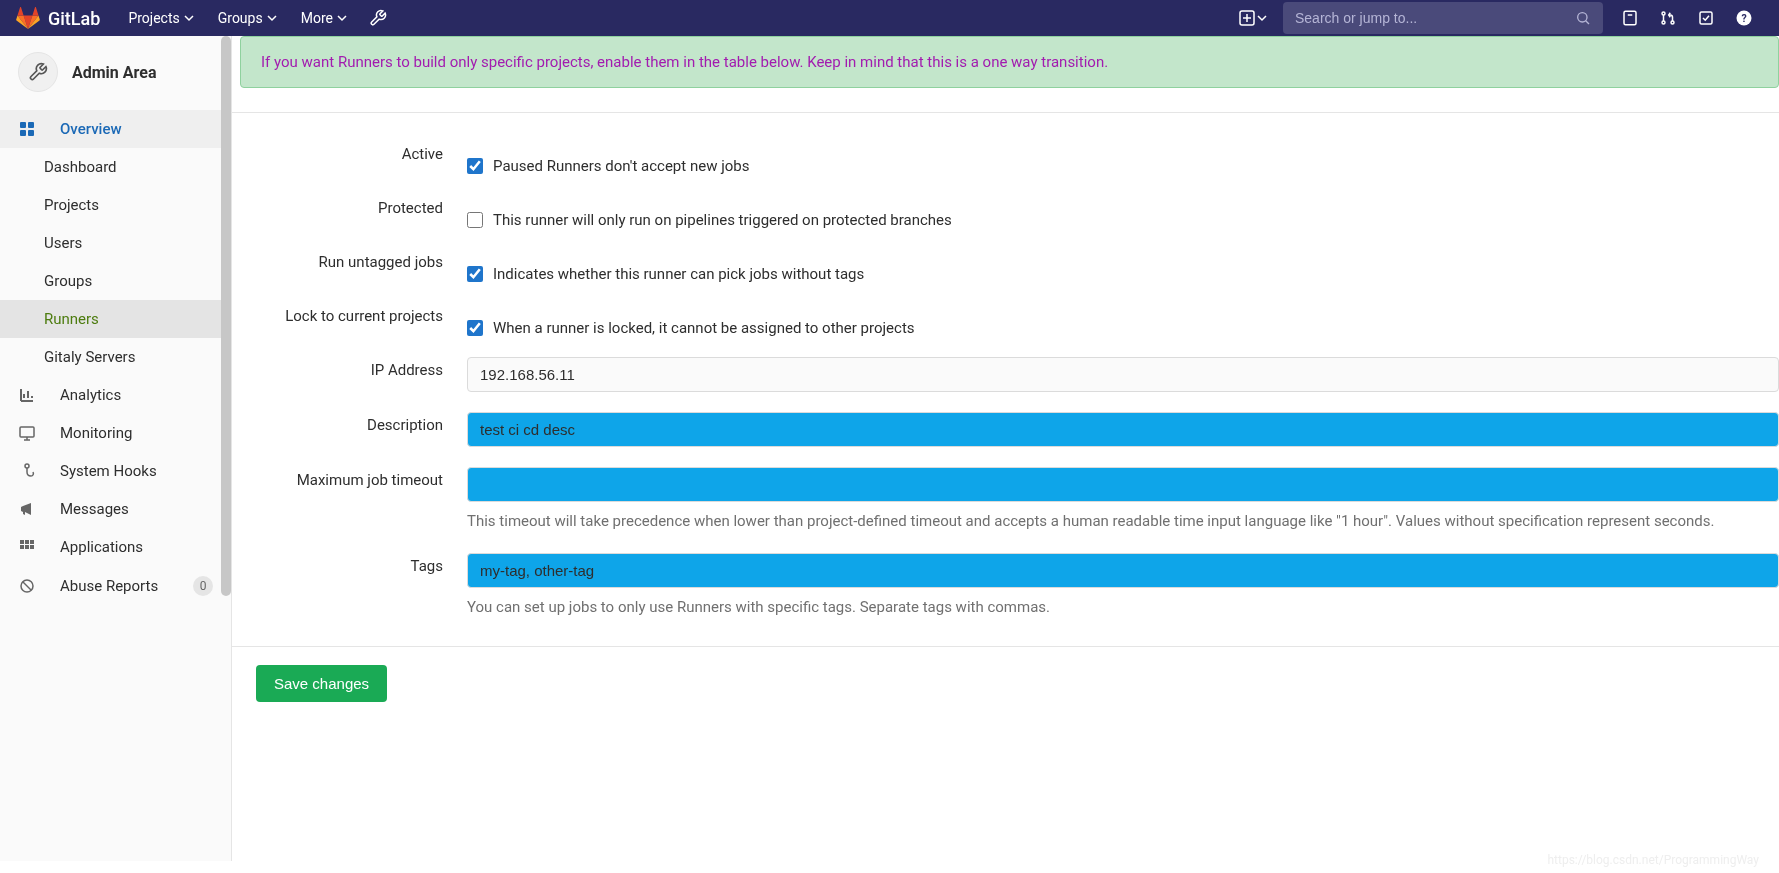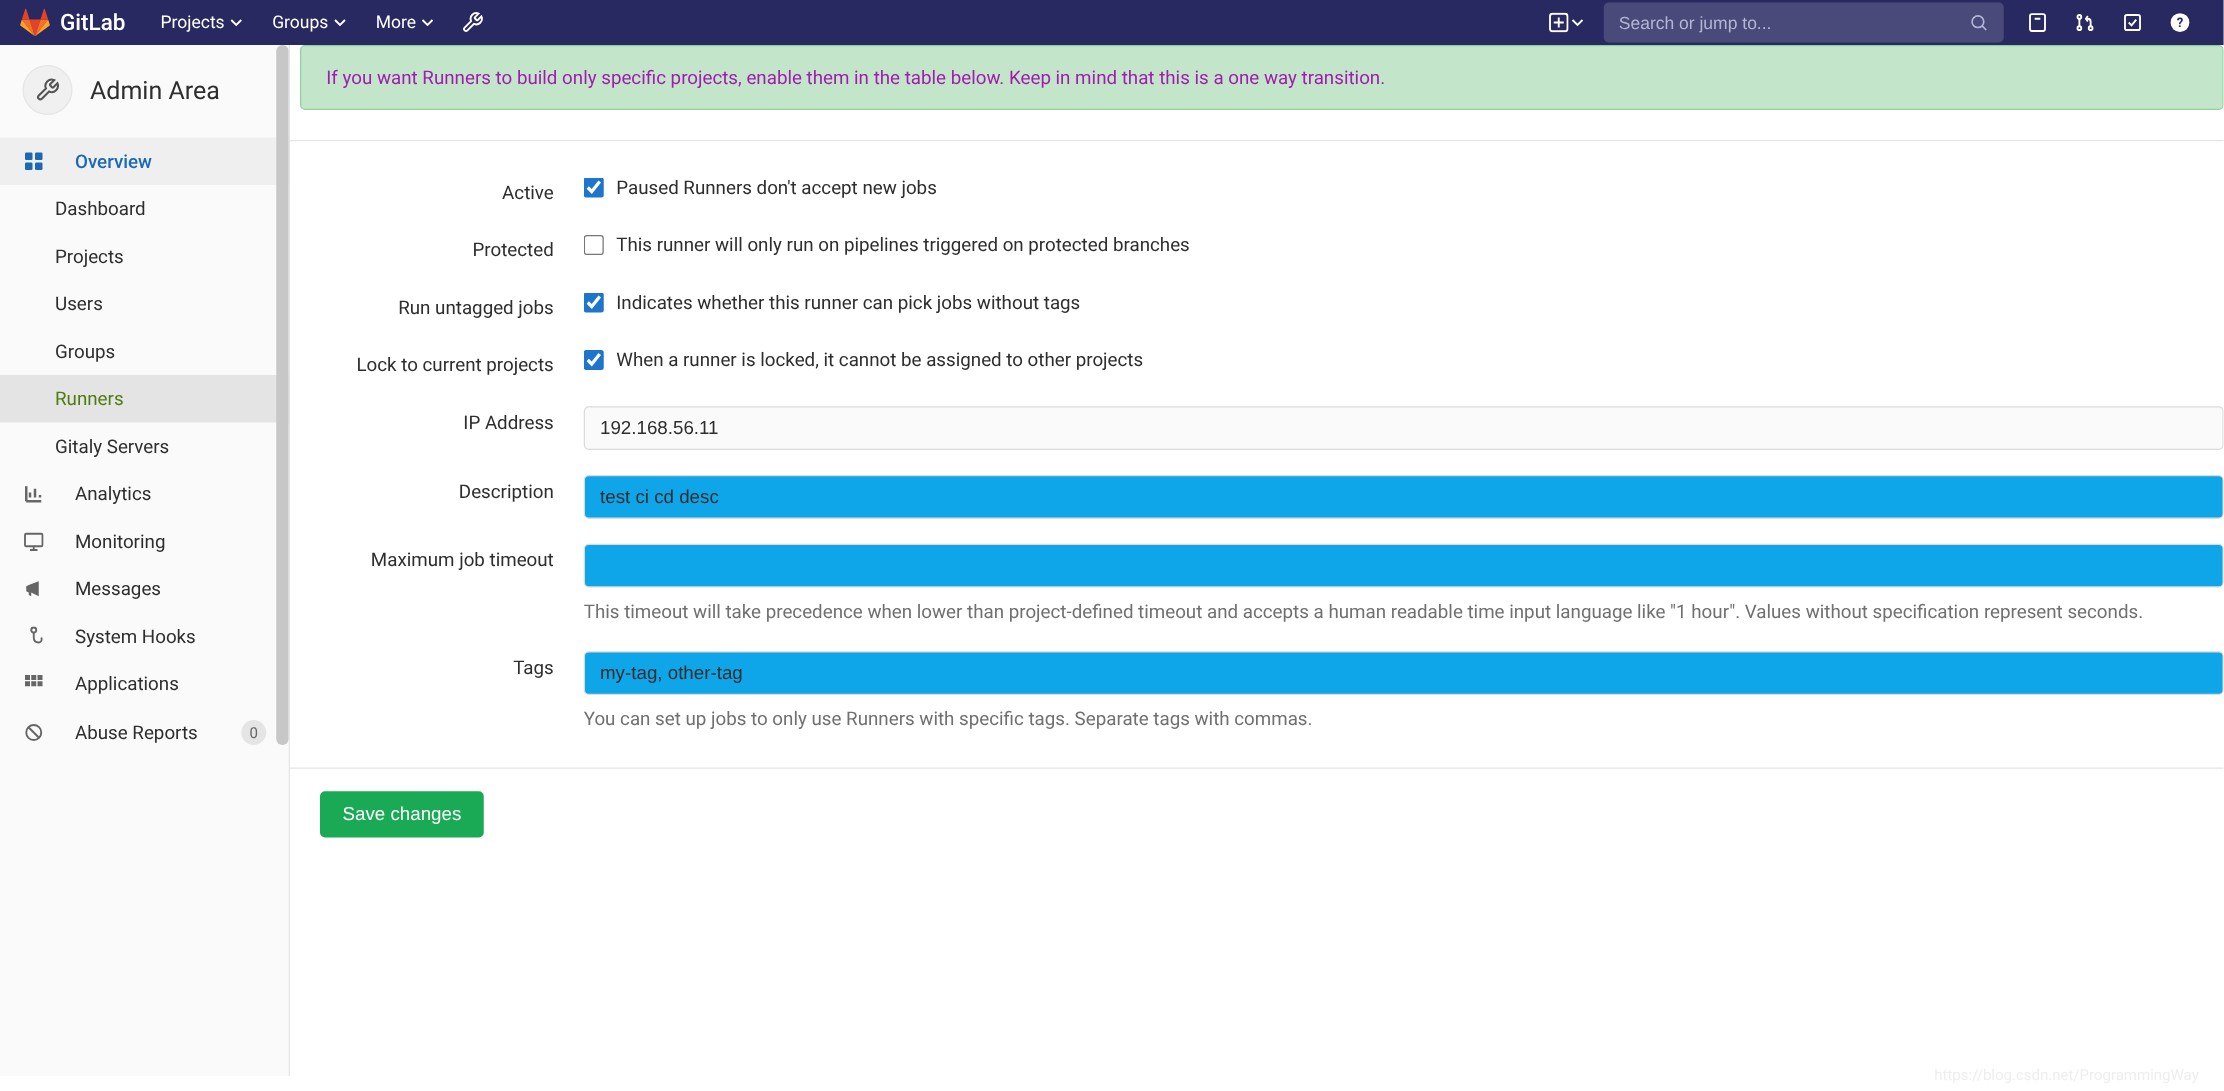--- a/index.html
+++ b/index.html
@@ -20,37 +20,37 @@
 
     
     .page { display: flex; height: calc(100vh - 48px); }
     .sidebar-wrap { width: 232px; background: #fafafa; border-right: 1px solid #e5e5e5; position: relative; overflow: hidden; }
     .sidebar-scroll { height: 100%; overflow-y: auto; }
     .sidebar-thumb { position: absolute; right: 0; top: 0; width: 10px; height: 560px; background: #c7c7c7; border-radius: 5px; }
     .content { flex: 1; overflow-y: auto; padding: 0 0 40px 0; }
 
     .side-header { display: flex; align-items: center; gap: 14px; padding: 16px 18px 18px 18px; }
     .side-header-icon { width: 40px; height: 40px; border-radius: 50%; background: #f0f0f0; border: 1px solid #e5e5e5; display: flex; align-items: center; justify-content: center; }
-    .side-title { font-size: 20px; color: #2e2e2e; }
+    .side-title { font-size: 16px; color: #2e2e2e; font-weight: bold; }
 
     .side-link { display: flex; align-items: center; gap: 24px; padding: 10px 18px; color: #2e2e2e; cursor: pointer; font-size: 15px; }
     .side-link.active { background: #efefef; }
     .side-link.active .side-text { color: #1b69b6; font-weight: 500; }
     .side-icon { width: 18px; display: flex; justify-content: center; color: #666; }
     .side-sublink { padding: 10px 18px 10px 44px; color: #2e2e2e; cursor: pointer; font-size: 15px; }
     .side-sublink.selected { background: #e4e4e4; color: #4d7c0f; }
     .side-badge { margin-left: auto; background: #e5e5e5; border-radius: 10px; min-width: 20px; height: 20px; display: flex; align-items: center; justify-content: center; font-size: 12px; color: #666; padding: 0 6px; }
 
     
     .alert-box { background: #c3e6cb; border: 1px solid #8fd19e; border-radius: 4px; margin: 0 0 24px 8px; padding: 16px 20px; color: #a21caf; font-size: 15px; }
     .form-table { width: 100%; border-collapse: collapse; }
     .form-row { }
     .form-label { width: 235px; text-align: right; vertical-align: top; padding: 14px 24px 14px 0; font-size: 15px; color: #2e2e2e; }
     .form-control { padding: 10px 0 10px 0; vertical-align: top; }
-    .checkbox-row { display: flex; align-items: center; gap: 10px; }
+    .checkbox-row { display: flex; align-items: center; gap: 10px; margin-top: 16px; }
     .check { width: 16px; height: 16px; accent-color: #1f75cb; cursor: pointer; }
     .check-label { font-size: 15px; }
     .text-input { width: 100%; border: 1px solid #dbdbdb; border-radius: 4px; padding: 8px 12px; font-size: 15px; background: #0ea5e9; color: #2e2e2e; }
     .text-input.readonly { background: #fafafa; }
     .help-text { color: #707070; font-size: 15px; margin-top: 8px; line-height: 1.5; }
     .divider { border-top: 1px solid #e5e5e5; margin: 8px 0 18px 0; }
     .save-btn { background: #1aaa55; color: #fff; border: none; border-radius: 4px; padding: 10px 18px; font-size: 15px; cursor: pointer; margin-left: 24px; }
     
     svg { display: block; }
     .watermark { position: fixed; bottom: 6px; right: 20px; color: #eee; font-size: 12px; }
@@ -197,34 +197,34 @@
         <span class="side-icon">
             <svg width="16" height="16" viewBox="0 0 16 16" fill="none" stroke="#666" stroke-width="1.5">
               <rect x="1" y="2" width="14" height="10" rx="1"></rect>
               <path d="M5 15h6M8 12v3"></path>
             </svg>
           </span>
         <span>Monitoring</span>
       </div>
       <div class="side-link">
         <span class="side-icon">
-            <svg width="16" height="16" viewBox="0 0 16 16" fill="#666">
-              <path d="M2 6v4l2 1v2l2 1v-3l6 3V2L4 5 2 6z"></path>
-            </svg>
-          </span>
-        <span>Messages</span>
-      </div>
-      <div class="side-link">
-        <span class="side-icon">
             <svg width="16" height="16" viewBox="0 0 16 16" fill="none" stroke="#666" stroke-width="1.5">
               <circle cx="8" cy="3" r="2"></circle>
               <path d="M8 5v4c0 3 2 4 4 4s3-2 2-4"></path>
             </svg>
           </span>
         <span>System Hooks</span>
+      </div>
+      <div class="side-link">
+        <span class="side-icon">
+            <svg width="16" height="16" viewBox="0 0 16 16" fill="#666">
+              <path d="M2 6v4l2 1v2l2 1v-3l6 3V2L4 5 2 6z"></path>
+            </svg>
+          </span>
+        <span>Messages</span>
       </div>
       <div class="side-link">
         <span class="side-icon">
             <svg width="16" height="16" viewBox="0 0 16 16" fill="#666">
               <rect x="1" y="1" width="4" height="4"></rect>
               <rect x="6" y="1" width="4" height="4"></rect>
               <rect x="11" y="1" width="4" height="4"></rect>
               <rect x="1" y="6" width="4" height="4"></rect>
               <rect x="6" y="6" width="4" height="4"></rect>
               <rect x="11" y="6" width="4" height="4"></rect>

